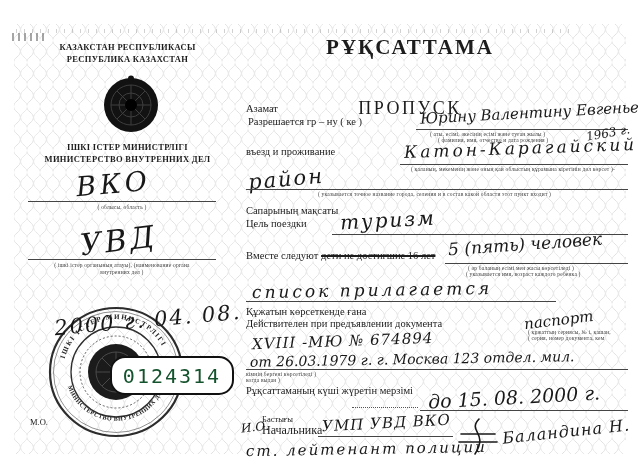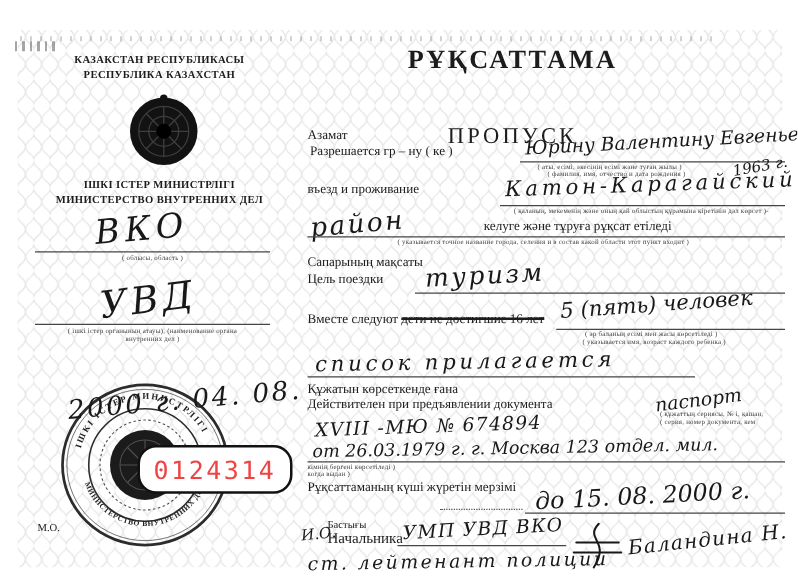--- a/index.html
+++ b/index.html
@@ -13,21 +13,21 @@
   .cap{font-size:5.5px;color:#3d3d3d;letter-spacing:.2px;white-space:nowrap;}
   .hw{font-family:"DejaVu Serif", serif;font-style:italic;color:#181818;white-space:nowrap;}
   .rule{border-bottom:1px solid #454545;height:0;}
   .dots{border-bottom:1.5px dotted #555;height:0;}
   .struck{text-decoration:line-through;text-decoration-thickness:1.5px;}
   .title1{font-size:21px;font-weight:bold;letter-spacing:2px;}
   .title2{font-size:18px;font-weight:normal;letter-spacing:2.5px;margin-top:35px;}
   .titleblock{text-align:center;line-height:26px;}
   .plate{display:flex;align-items:center;justify-content:center;background:#fff;
          border:2.5px solid #111;border-radius:15px;
-         font-family:"DejaVu Sans Mono", monospace;font-size:20px;letter-spacing:2px;color:#ef4444;}
+         font-family:"DejaVu Sans Mono", monospace;font-size:20px;letter-spacing:2px;color:#14532d;}
   .artifact{background:repeating-linear-gradient(90deg,#9a9a9a 0 1.5px,transparent 1.5px 8px);opacity:.45;}
 </style>
 </head>
 <body>
 
 <div class="doc">
 
   <svg class="abs pat" width="612" height="430">
     <defs>
       <pattern id="wave" width="13" height="22" patternUnits="userSpaceOnUse">
@@ -114,21 +114,20 @@
   <div class="abs cap" style="left:430px;top:131px;">( аты, есімі, әкесінің есімі және туған жылы )</div>
   <div class="abs cap" style="left:438px;top:137px;">( фамилия, имя, отчество и дата рождения )</div>
   <div class="abs hw" style="left:586px;top:126px;font-size:12px;transform:rotate(-10deg);">1963 г.</div>
 
   <div class="abs lbl" style="left:246px;top:146px;">въезд и проживание</div>
   <div class="abs hw" style="left:404px;top:138px;font-size:17px;letter-spacing:3px;transform:rotate(-2deg);">Катон-Карагайский</div>
   <div class="abs rule" style="left:400px;top:164px;width:228px;"></div>
   <div class="abs cap" style="left:398px;top:166px;width:230px;text-align:center;">( қаланың, мекеменің және оның қай облыстың құрамына кіретінін дәл көрсет )-</div>
 
   <div class="abs hw" style="left:248px;top:167px;font-size:21px;letter-spacing:2px;transform:rotate(-5deg);">район</div>
-  <div class="abs lbl" style="left:387px;top:176px;">келуге және тұруға рұқсат етіледі</div>
   <div class="abs rule" style="left:246px;top:189px;width:382px;"></div>
   <div class="abs cap" style="left:318px;top:191px;">( указывается точное название города, селения и в состав какой области этот пункт входит )</div>
 
   <div class="abs lbl" style="left:246px;top:205px;">Сапарының мақсаты</div>
   <div class="abs lbl" style="left:246px;top:218px;">Цель поездки</div>
   <div class="abs hw" style="left:340px;top:208px;font-size:20px;letter-spacing:2px;transform:rotate(-3deg);">туризм</div>
   <div class="abs rule" style="left:332px;top:234px;width:296px;"></div>
 
   <div class="abs lbl" style="left:246px;top:250px;">
     <span>Вместе следуют</span>

